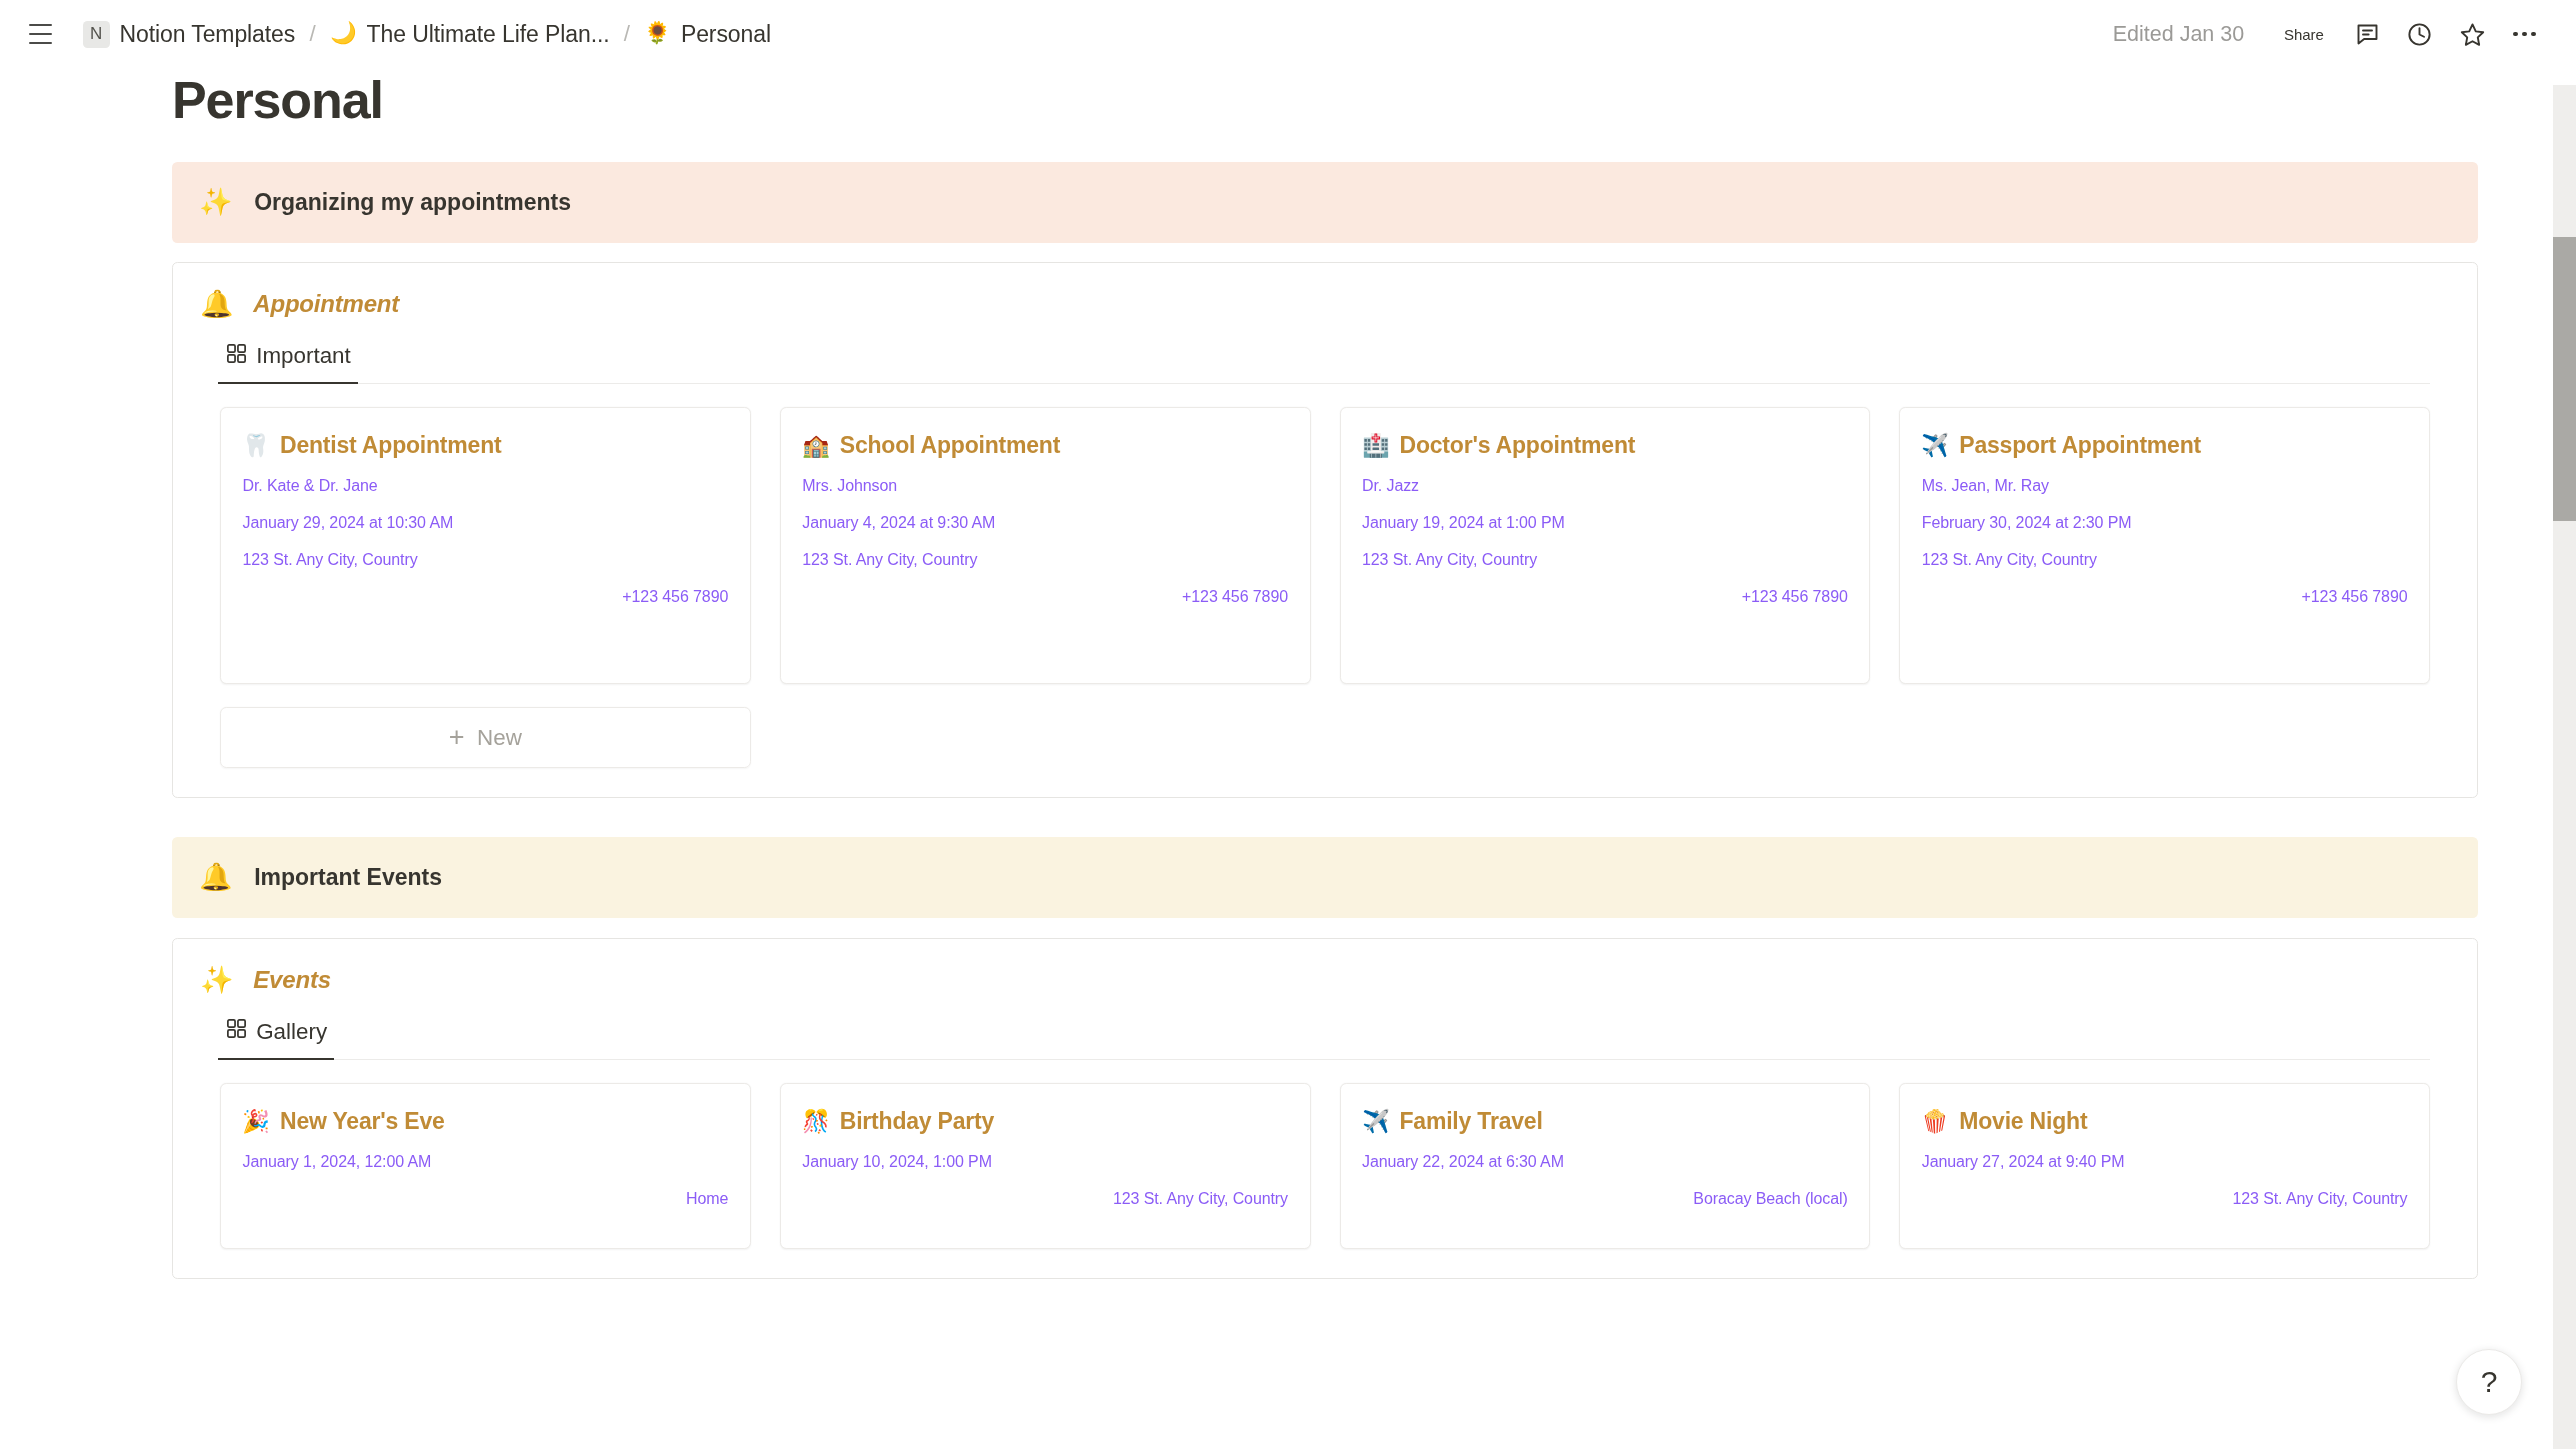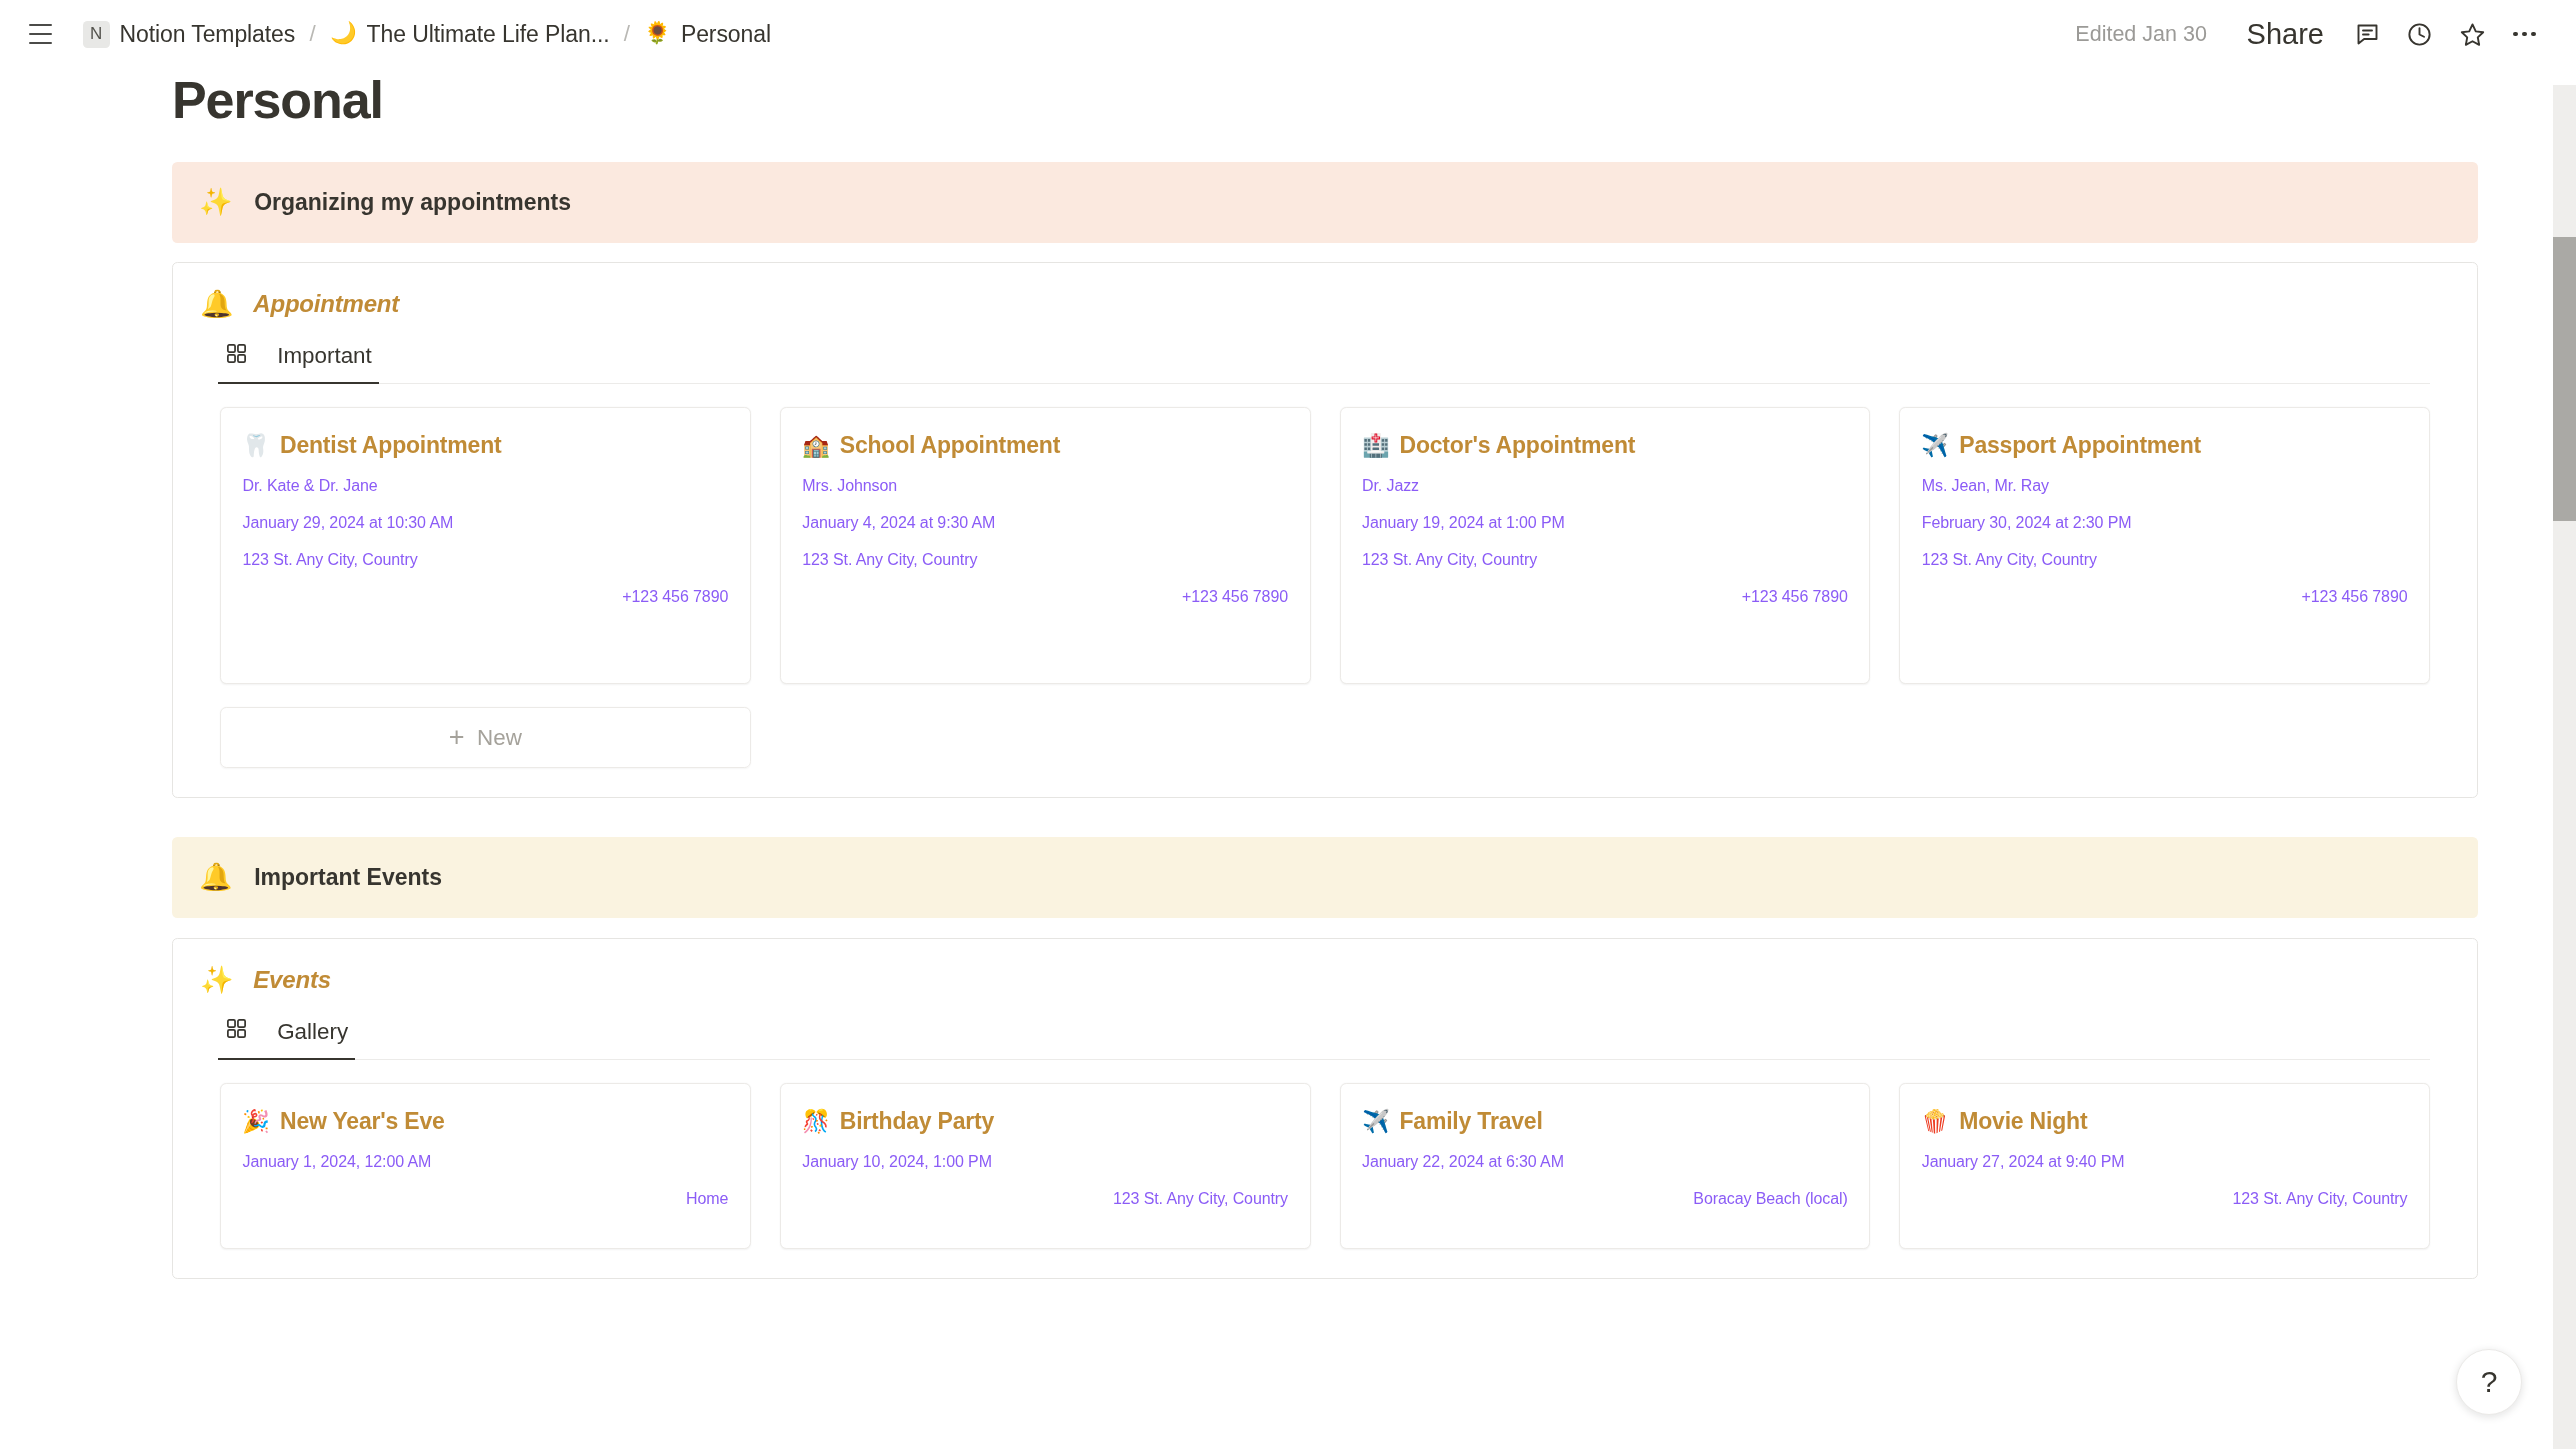--- a/index.html
+++ b/index.html
@@ -53,21 +53,21 @@
 
   .topbar-right {
     margin-left: auto;
     display: flex; align-items: center; gap: 4px;
   }
   .edited {
     font-size: 21.5px; color: #9b9a97; padding: 5.4px 10.7px;
     border-radius: 5.4px; cursor: pointer; white-space: nowrap;
   }
   .share-btn {
-    font-size: 29px; color: #37352f; padding: 6.3px 12.5px;
+    font-size: 15px; color: #37352f; padding: 6.3px 12.5px;
     border-radius: 5.4px; cursor: pointer; margin-left: 12.5px;
   }
   .ibtn {
     width: 43px; height: 43px;
     display: flex; align-items: center; justify-content: center;
     border-radius: 6.3px; cursor: pointer;
     margin-left: 5.4px;
   }
   .ibtn svg { display:block; }
   .dots { display:flex; gap:4.5px; align-items:center; }
@@ -125,21 +125,21 @@
     font-style: italic;
   }
   .db-tabs {
     margin: 10.7px 0 0 45px;
     border-bottom: 0.9px solid #ecebe9;
     margin-right: 47px;
     display: flex;
     align-items: flex-end;
   }
   .db-tab {
-    display: flex; align-items: center; gap: 29px;
+    display: flex; align-items: center; gap: 8px;
     padding: 9px 7.2px 11.6px 7.2px;
     font-size: 22.4px;
     color: #37352f;
     border-bottom: 2.7px solid #37352f;
     margin-bottom: -0.9px;
     cursor: pointer;
   }
   .grid-icon { display:block; }
 
   

